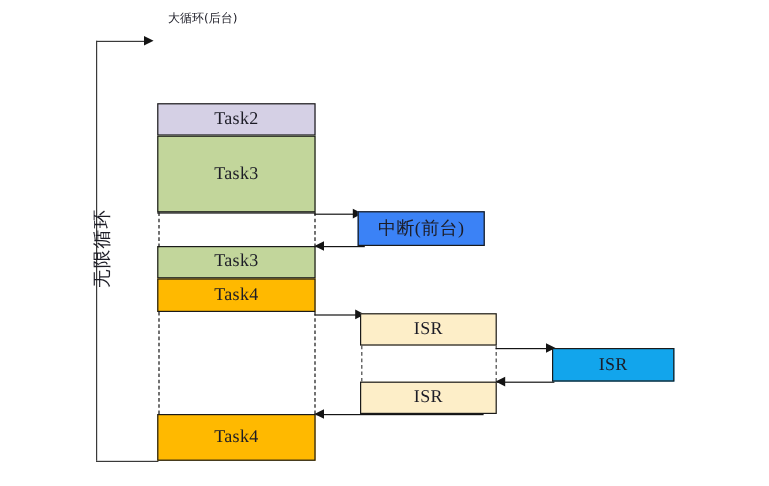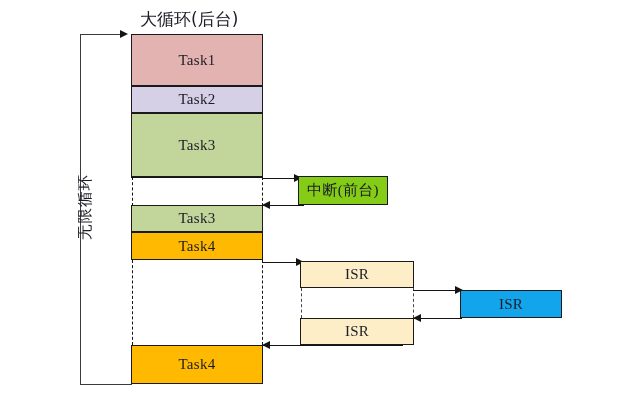--- a/index.html
+++ b/index.html
@@ -24,21 +24,21 @@
     display: flex;
     align-items: center;
     justify-content: center;
     font-size: 15px;
     color: #1c1c26;
     letter-spacing: 0.3px;
     white-space: nowrap;
   }
   .label {
     position: absolute;
-    font-size: 17px;
+    font-size: 10px;
     color: #1c1c26;
     white-space: nowrap;
     font-family: "DejaVu Sans", "Liberation Sans", sans-serif;
   }
   .hline {
     position: absolute;
     height: 0;
     border-top: 1.2px solid #141414;
   }
   .vline {
@@ -102,21 +102,20 @@
 
   <div class="hline loop-line" style="left:80px; top:34px; width:42px;"></div>
   <div class="arrow-r" style="left:120px; top:29.5px;"></div>
 
   <div class="vline loop-line" style="left:80px; top:34px; height:350px;"></div>
 
   <div class="hline loop-line" style="left:80px; top:384px; width:52px;"></div>
 
   <div class="vert-text" style="left:75px; top:240px;">无限循环</div>
 
-  <div class="box" style="left:131px; top:34px; width:132px; height:52px; background:#e2b3b0;">Task1</div>
 
   <div class="box" style="left:131px; top:86px; width:132px; height:27px; background:#d5d0e5;">Task2</div>
 
   <div class="box" style="left:131px; top:113px; width:132px; height:64px; background:#c2d69b;">Task3</div>
 
   <div class="box" style="left:131px; top:205px; width:132px; height:27px; background:#c2d69b;">Task3</div>
 
   <div class="box" style="left:131px; top:232px; width:132px; height:28px; background:#ffb900;">Task4</div>
 
   <div class="box" style="left:131px; top:345px; width:132px; height:39px; background:#ffb900;">Task4</div>
@@ -124,21 +123,21 @@
   <div class="dash-v" style="left:131.5px; top:177px; height:29px;"></div>
   <div class="dash-v" style="left:262px; top:177px; height:29px;"></div>
   <div class="hline" style="left:131px; top:177px; width:132px;"></div>
 
   <div class="dash-v" style="left:131.5px; top:260px; height:85px;"></div>
   <div class="dash-v" style="left:262px; top:260px; height:85px;"></div>
 
   <div class="hline" style="left:262px; top:178px; width:35px;"></div>
   <div class="arrow-r" style="left:294px; top:173.5px;"></div>
 
-  <div class="box" style="left:298px; top:176px; width:90px; height:29px; background:#84cc16;">中断(前台)</div>
+  <div class="box" style="left:298px; top:176px; width:106px; height:29px; background:#3b82f6;">中断(前台)</div>
 
   <div class="hline" style="left:263px; top:205px; width:41px;"></div>
   <div class="arrow-l" style="left:262px; top:200.5px;"></div>
 
   <div class="hline" style="left:262px; top:262px; width:37px;"></div>
   <div class="arrow-r" style="left:296px; top:257.5px;"></div>
 
   <div class="box" style="left:300px; top:261px; width:114px; height:27px; background:#fdeec8;">ISR</div>
 
   <div class="box" style="left:300px; top:318px; width:114px; height:27px; background:#fdeec8;">ISR</div>

